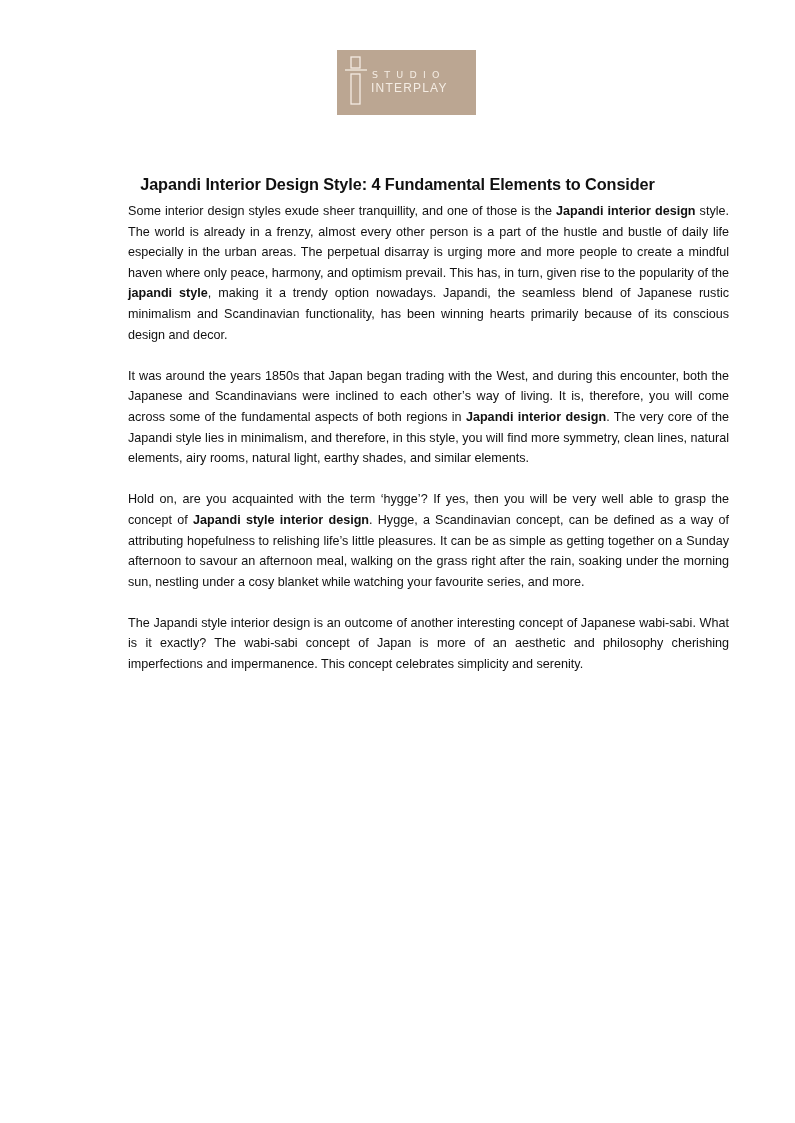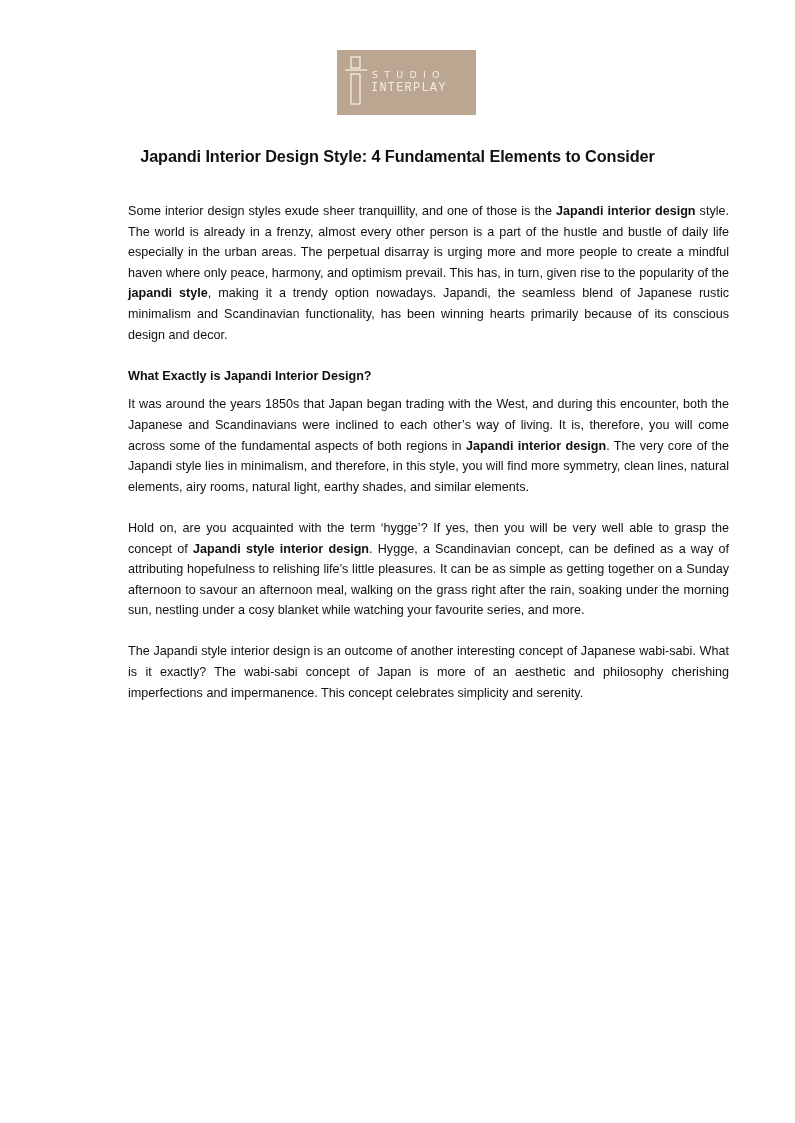--- a/index.html
+++ b/index.html
@@ -11,24 +11,24 @@
       position: absolute; left: 337px; top: 50px; width: 139px; height: 65px;
       background: #bba692;
     }
     .logo-icon { position: absolute; left: 8px; top: 6px; width: 22px; height: 50px; }
     .logo-studio {
       position: absolute; left: 35px; top: 19px; font-size: 9.5px; letter-spacing: 6.2px;
       color: #f4ece3; font-family: "DejaVu Sans", sans-serif; font-weight: normal;
     }
     .logo-interplay {
       position: absolute; left: 34px; top: 31px; font-size: 12px; letter-spacing: 1.2px;
-      color: #f4ece3; font-family: Liberation Mono, monospace;
+      color: #f4ece3; font-family: Liberation Sans, sans-serif;
     }
     .title {
-      position: absolute; left: 0; right: 0; top: 136px; text-align: center;
+      position: absolute; left: 0; right: 0; top: 164px; text-align: center;
       font-size: 16.3px; font-weight: bold; letter-spacing: -0.1px;
     }
     .content {
       position: absolute; left: 96px; width: 601px; top: 201px;
       font-size: 12.6px; line-height: 20.6px; text-align: justify; margin-left: 32px;
     }
     .content p { margin: 0 0 20.6px 0; }
     .content h2 {
       font-size: 12.6px; font-weight: bold; margin: 0 0 8px 0; line-height: 20.6px;
     }
@@ -47,20 +47,19 @@
   <span class="logo-studio">STUDIO</span>
   <span class="logo-interplay">INTERPLAY</span>
 </div>
 
 <h1 class="title">Japandi Interior Design Style: 4 Fundamental Elements to Consider</h1>
 
 <div class="content">
   <p><span>Some interior design styles exude sheer tranquillity, and one of those is the </span><b>Japandi interior design</b><span> style. The world is already in a frenzy, almost every other person is a part of the hustle and bustle of daily life especially in the urban areas. The perpetual disarray is urging more and more people to create a mindful haven where only peace, harmony, and optimism prevail. This has, in turn, given rise to the popularity of the </span><b>japandi style</b><span>, making it a trendy option nowadays. Japandi, the seamless blend of Japanese rustic minimalism and Scandinavian functionality, has been winning hearts primarily because of its conscious design and decor.</span></p>
 
 
-  <h2>What Exactly is Japandi Interior Design?</h2>
 
   <p><span>It was around the years 1850s that Japan began trading with the West, and during this encounter, both the Japanese and Scandinavians were inclined to each other’s way of living. It is, therefore, you will come across some of the fundamental aspects of both regions in </span><b>Japandi interior design</b><span>. The very core of the Japandi style lies in minimalism, and therefore, in this style, you will find more symmetry, clean lines, natural elements, airy rooms, natural light, earthy shades, and similar elements.</span></p>
 
   <p><span>Hold on, are you acquainted with the term ‘hygge’? If yes, then you will be very well able to grasp the concept of </span><b>Japandi style interior design</b><span>. Hygge, a Scandinavian concept, can be defined as a way of attributing hopefulness to relishing life’s little pleasures. It can be as simple as getting together on a Sunday afternoon to savour an afternoon meal, walking on the grass right after the rain, soaking under the morning sun, nestling under a cosy blanket while watching your favourite series, and more.</span></p>
 
   <p><span>The Japandi style interior design is an outcome of another interesting concept of Japanese wabi-sabi. What is it exactly? The wabi-sabi concept of Japan is more of an aesthetic and philosophy cherishing imperfections and impermanence. This concept celebrates simplicity and serenity.</span></p>
 </div>
 
 </body></html>

